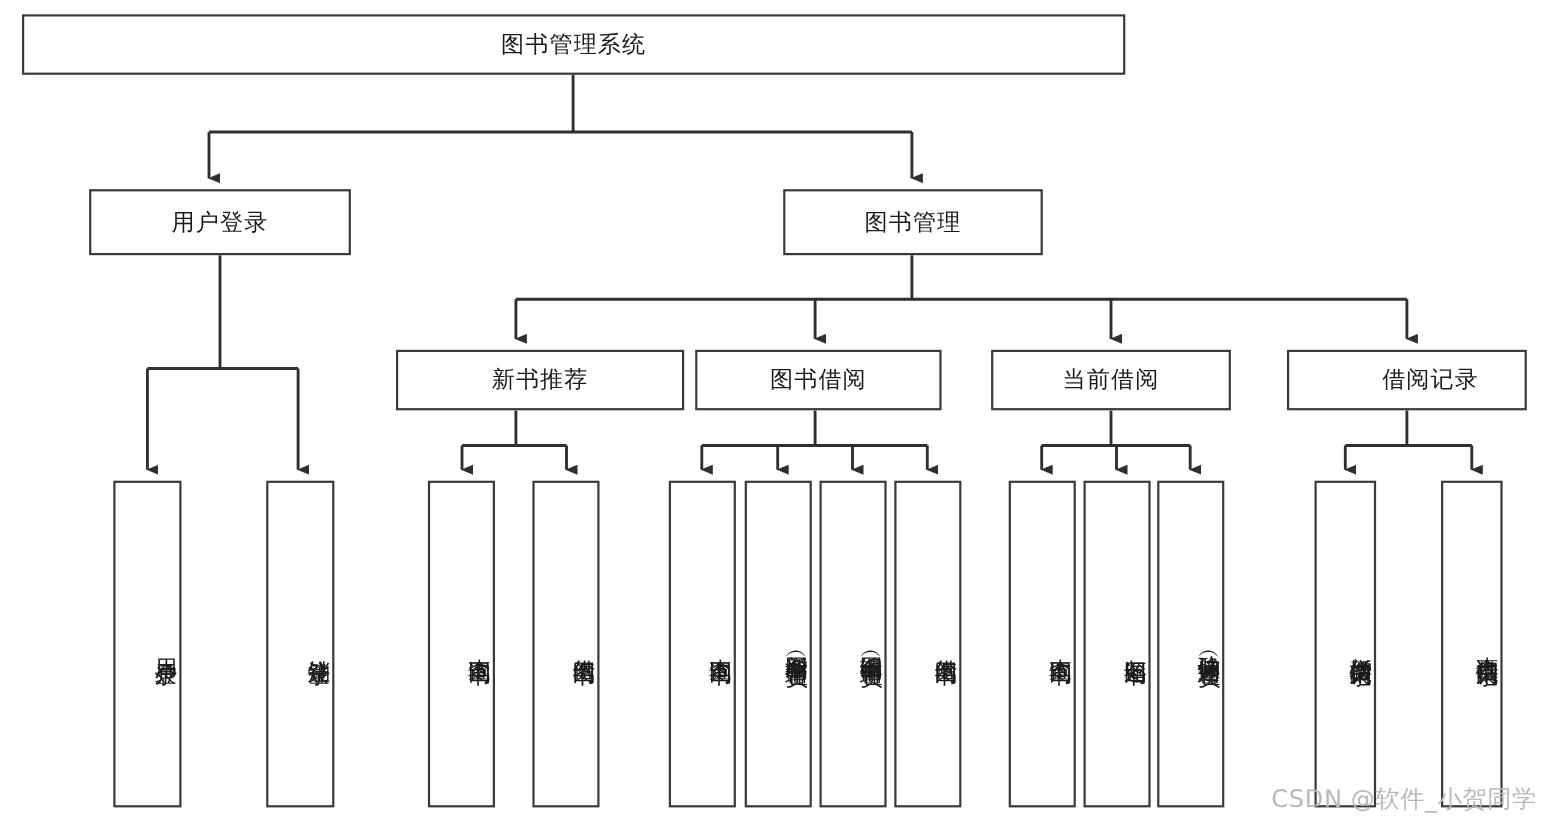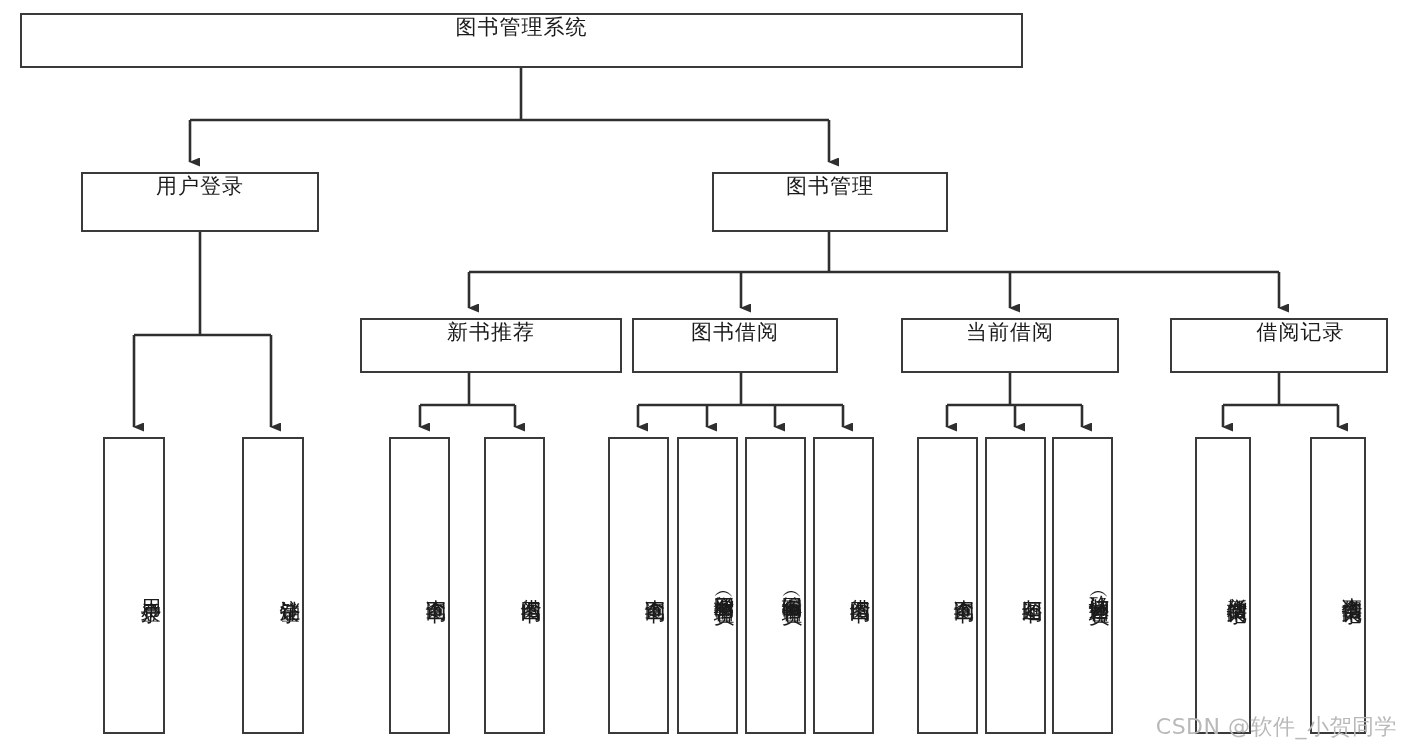--- a/index.html
+++ b/index.html
@@ -25,21 +25,21 @@
     width: 1405px;
     height: 747px;
     pointer-events: none;
   }
   .node {
     position: absolute;
     box-sizing: border-box;
     background: #ffffff;
     border: 2.5px solid #3a3a3a;
     display: flex;
-    align-items: flex-start;
+    align-items: center;
     justify-content: center;
     color: #1b1b1b;
     line-height: 1.18;
     text-align: center;
   }
   .node.horiz {
     font-size: 21px;
     letter-spacing: 1px;
   }
   .node.vert {
@@ -135,21 +135,21 @@
   <div class="node horiz" style="left:81px; top:172px; width:238px; height:60px;">
     <span class="label">用户登录</span>
   </div>
   <div class="node horiz" style="left:712px; top:172px; width:236px; height:60px;">
     <span class="label">图书管理</span>
   </div>
 
   <div class="node horiz" style="left:360px; top:318px; width:262px; height:55px;">
     <span class="label">新书推荐</span>
   </div>
-  <div class="node horiz" style="left:632px; top:318px; width:206px; height:55px;">
+  <div class="node horiz" style="left:632px; top:318px; width:224px; height:55px;">
     <span class="label">图书借阅</span>
   </div>
   <div class="node horiz" style="left:901px; top:318px; width:218px; height:55px;">
     <span class="label">当前借阅</span>
   </div>
   <div class="node horiz" style="left:1170px; top:318px; width:218px; height:55px;padding-left:43px;">
     <span class="label">借阅记录</span>
   </div>
 
   <div class="node vert" style="left:103px; top:437px; width:62px; height:297px;">

